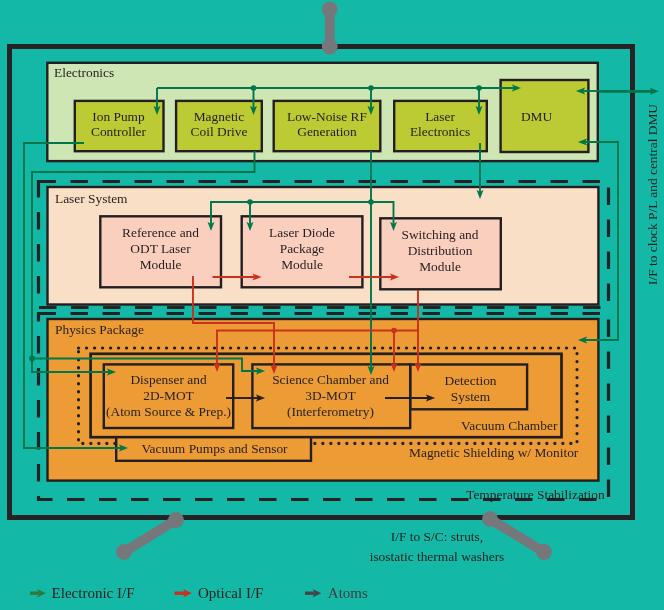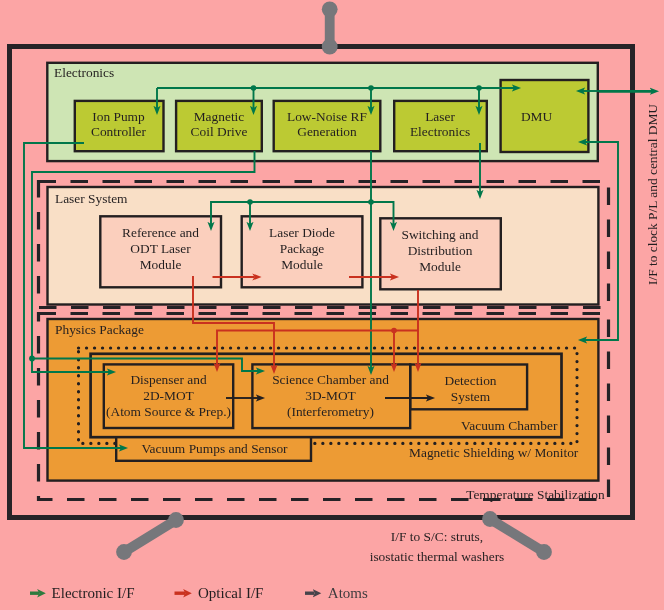--- a/index.html
+++ b/index.html
@@ -1,19 +1,19 @@
 <!DOCTYPE html>
 <html><head>
 <meta charset="utf-8">
 <title>Quantum Sensor Payload Block Diagram</title>
 <style>
   html,body{margin:0;padding:0;background:#000;}
   body{width:664px;height:610px;overflow:hidden;
        font-family:"Liberation Serif","DejaVu Serif",serif;}
-  #stage{position:relative;width:664px;height:610px;background:#fca5a5;}
+  #stage{position:relative;width:664px;height:610px;background:#14b8a6;}
   svg{display:block;}
   text{font-family:"Liberation Serif","DejaVu Serif",serif;}
   .lbl{font-size:13.4px;fill:#231f20;}
   .sec{font-size:13.4px;fill:#231f20;}
   .leg{font-size:15px;}
 </style>
 </head>
 <body>
 
 <div id="stage">

